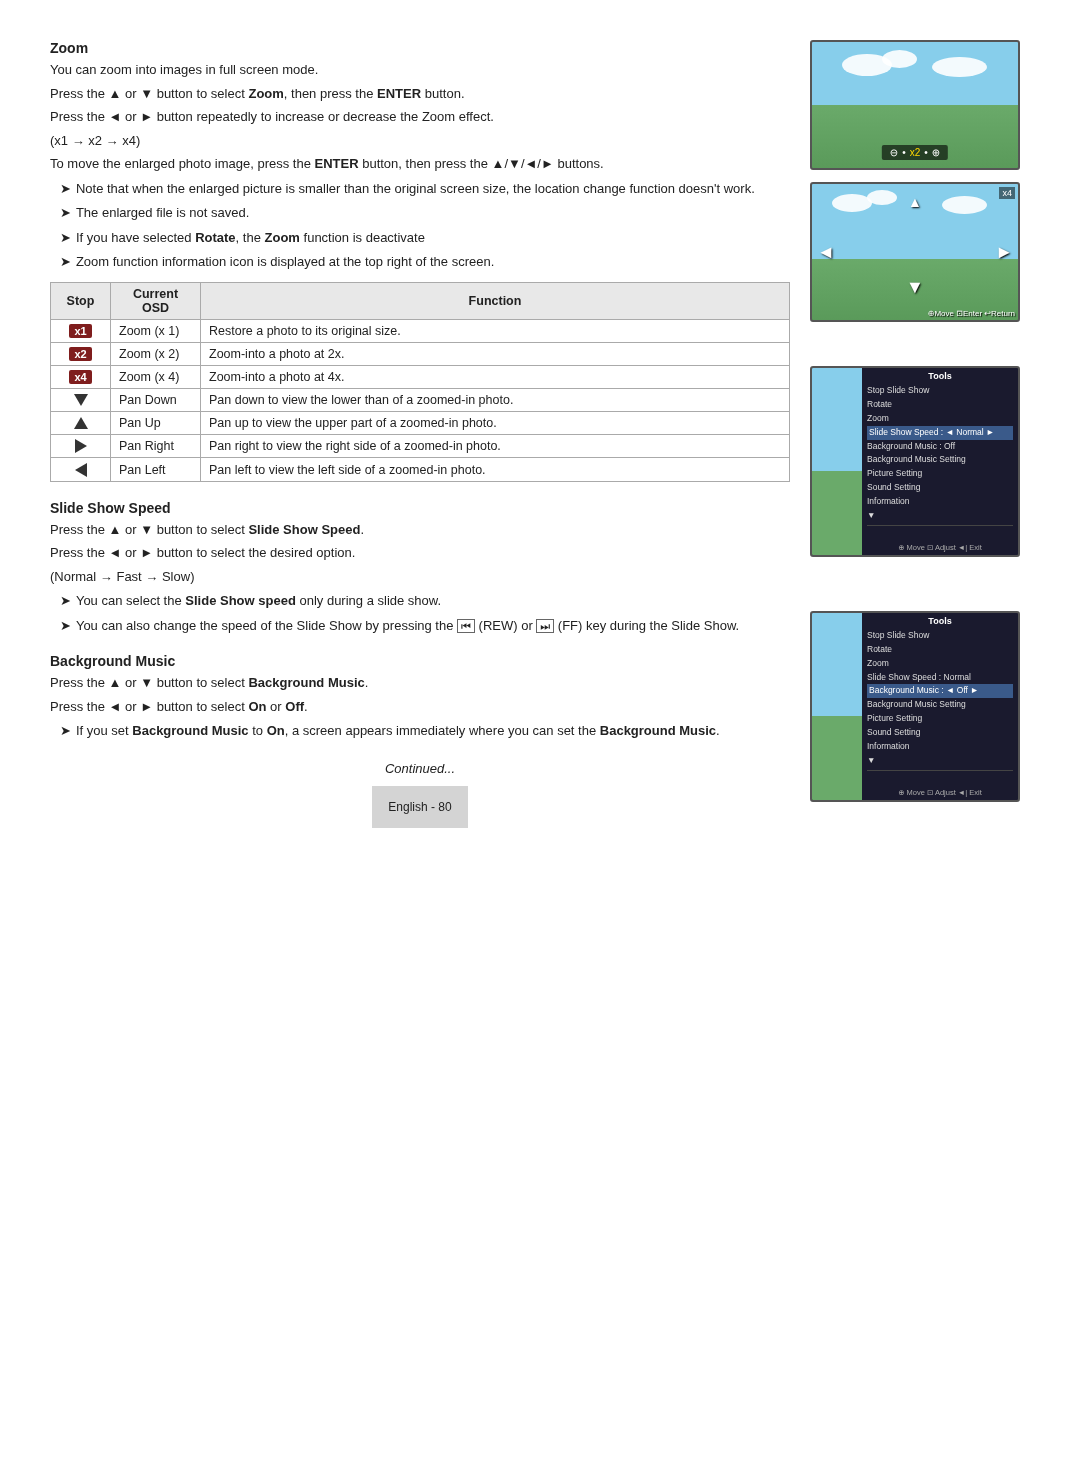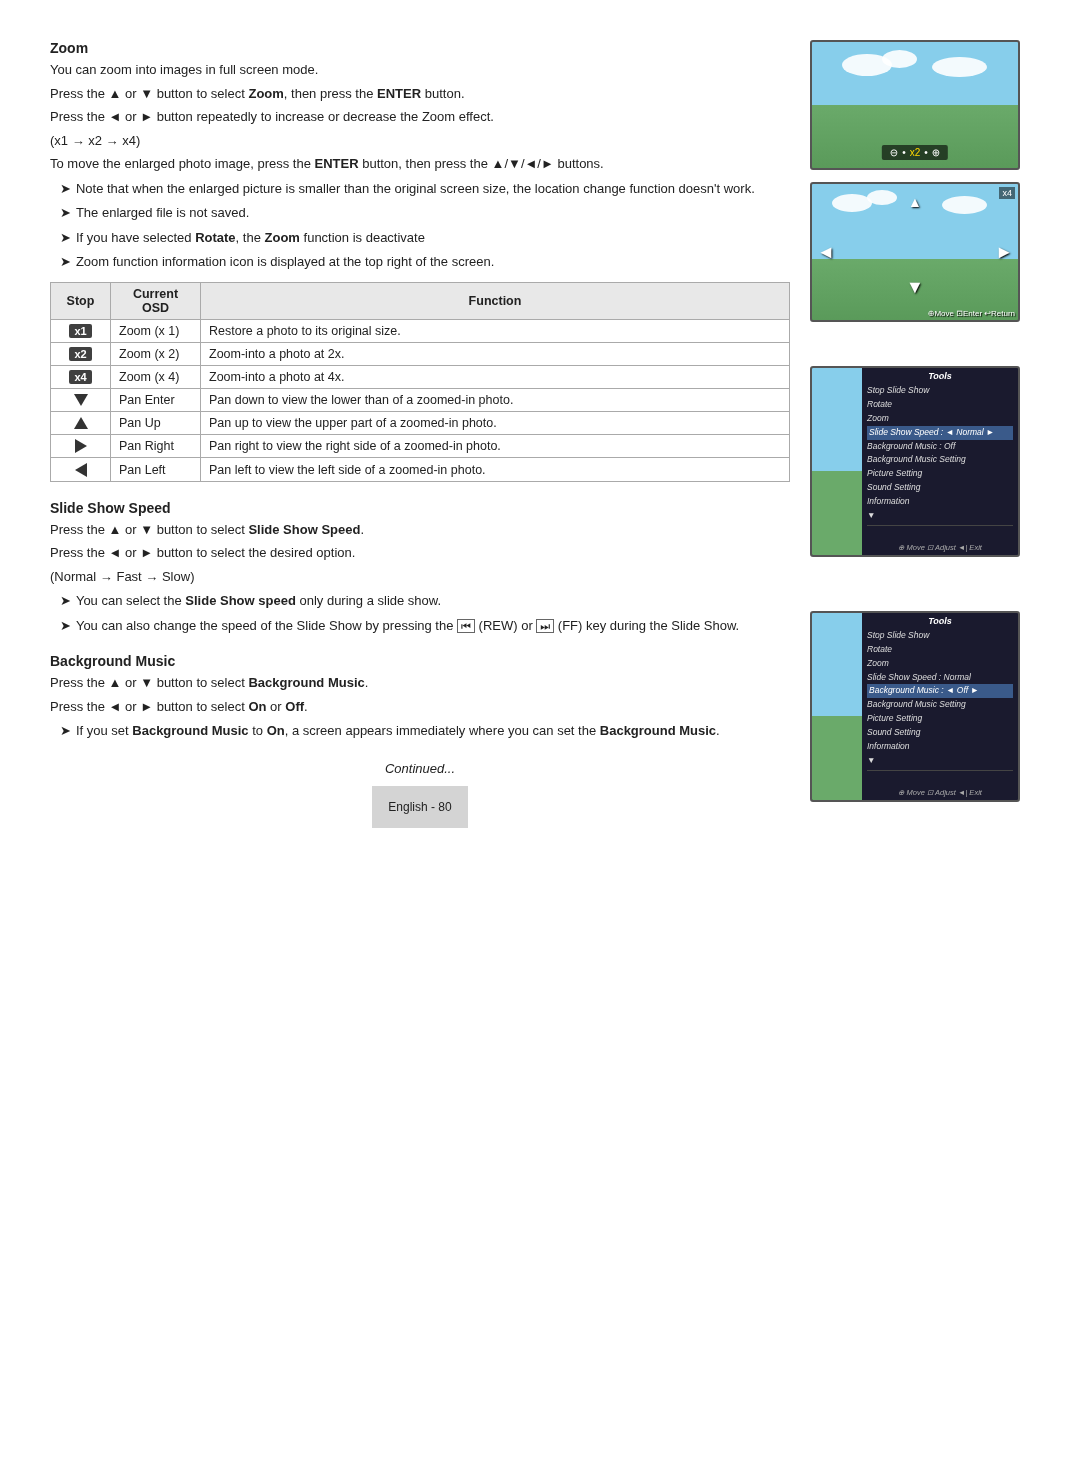--- a/index.html
+++ b/index.html
@@ -76,21 +76,21 @@
       text-align: center;
       width: 60px;
     }
     .zoom-table td:nth-child(2) {
       width: 90px;
     }
 
     
     .icon-badge {
       display: inline-block;
-      background: #404040;
+      background: #7f1d1d;
       color: #fff;
       font-size: 11px;
       font-weight: bold;
       padding: 1px 5px;
       border-radius: 2px;
       min-width: 22px;
       text-align: center;
     }
     .icon-triangle-down {
       display: inline-block;
@@ -232,21 +232,20 @@
       display: flex;
     }
     .tools-thumb {
       width: 50px;
       background: linear-gradient(180deg, #87CEEB 0%, #87CEEB 55%, #6aaa6a 55%);
       flex-shrink: 0;
     }
     .tools-panel {
       flex: 1;
       padding: 3px 5px;
-      font-style: italic;
     }
     .tools-panel-title {
       font-size: 9px;
       font-weight: bold;
       text-align: center;
       margin-bottom: 3px;
       color: #fff;
     }
     .tools-panel-item {
       padding: 1px 0;
@@ -347,21 +346,21 @@
             <td>Zoom (x 2)</td>
             <td>Zoom-into a photo at 2x.</td>
           </tr>
           <tr>
             <td><span class="icon-badge">x4</span></td>
             <td>Zoom (x 4)</td>
             <td>Zoom-into a photo at 4x.</td>
           </tr>
           <tr>
             <td><span class="icon-triangle-down"></span></td>
-            <td>Pan Enter</td>
+            <td>Pan Down</td>
             <td>Pan down to view the lower than of a zoomed-in photo.</td>
           </tr>
           <tr>
             <td><span class="icon-triangle-up"></span></td>
             <td>Pan Up</td>
             <td>Pan up to view the upper part of a zoomed-in photo.</td>
           </tr>
           <tr>
             <td><span class="icon-triangle-right"></span></td>
             <td>Pan Right</td>

